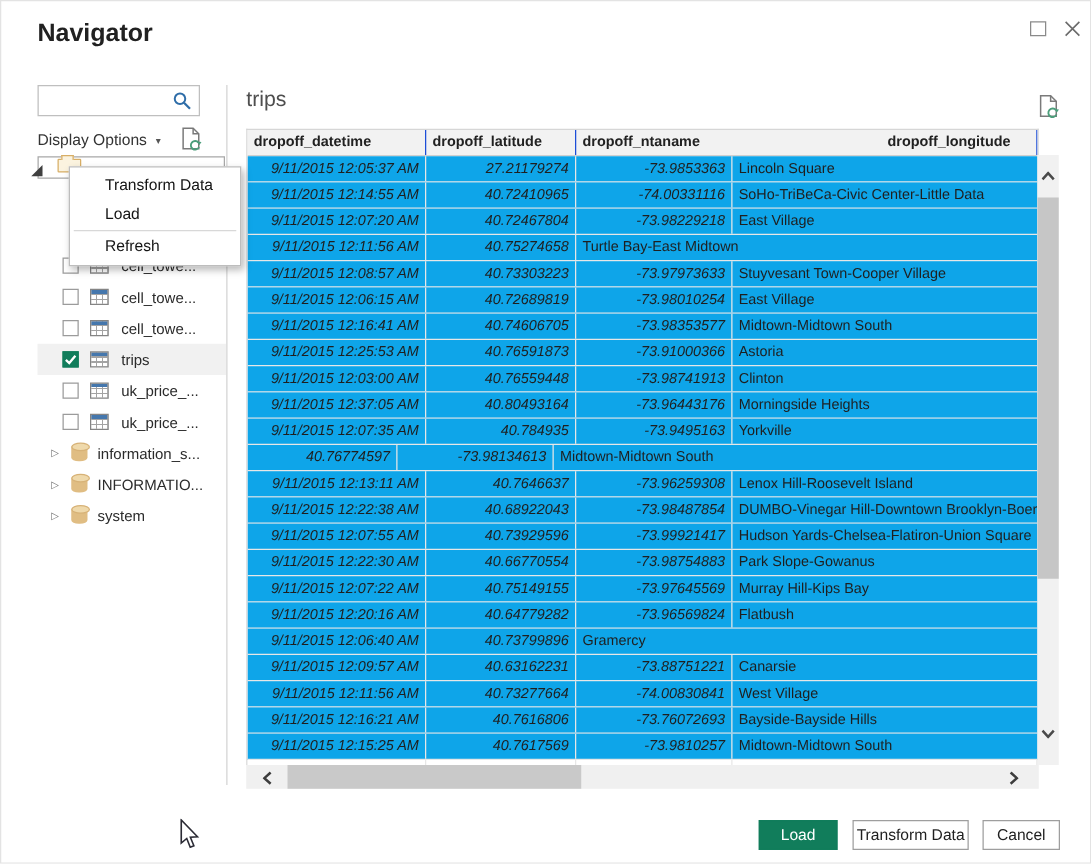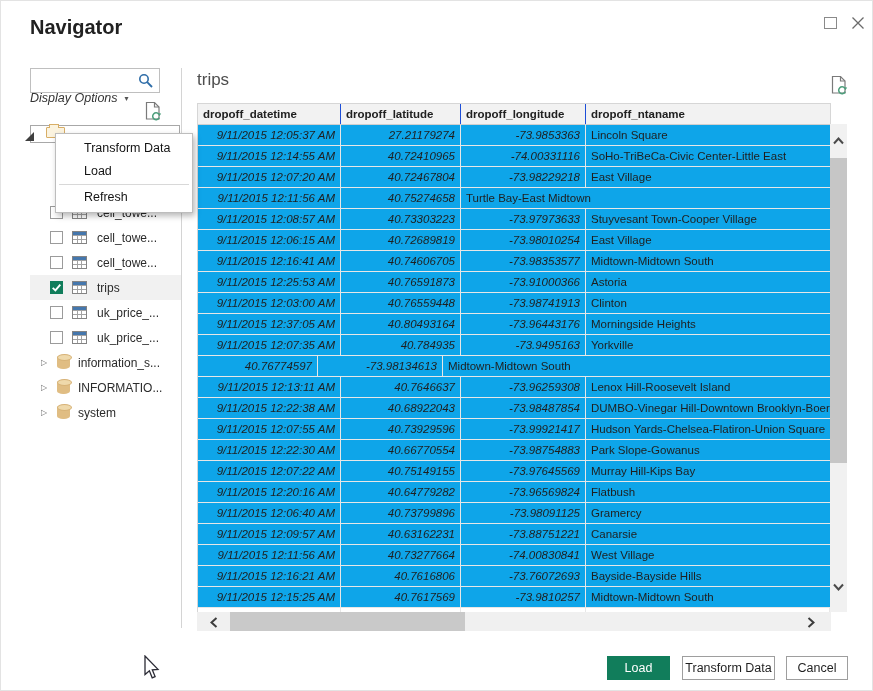--- a/index.html
+++ b/index.html
@@ -10,21 +10,21 @@
 
   
   .win-title { position:absolute; left:30px; top:16px; font-size:20px; font-weight:700; color:#212121; }
   .win-max { position:absolute; left:824px; top:17px; width:13px; height:12px; border:1px solid #8a8a8a; background:#fff; cursor:pointer; }
   .win-close { position:absolute; left:850px; top:15px; width:16px; height:16px; cursor:pointer; }
 
   
   .search-box { position:absolute; left:30px; top:68px; width:130px; height:25px; border:1px solid #bfbfbf; background:#fff; }
   .search-box input { position:absolute; left:4px; top:1px; width:102px; height:21px; border:none; outline:none; font-size:12px; font-family:inherit; }
   .search-box svg { position:absolute; right:5px; top:4px; }
-  .display-options { position:absolute; left:30px; top:91px; font-size:12.5px; color:#333; cursor:pointer;font-style:italic; }
+  .display-options { position:absolute; left:30px; top:105px; font-size:12.5px; color:#333; cursor:pointer; }
   .display-options .caret { font-size:8px; color:#555; margin-left:7px; vertical-align:1px; }
   .refresh-btn { position:absolute; cursor:pointer; }
   .refresh-btn.side { left:145px; top:101px; }
   .refresh-btn.preview { left:831px; top:75px; }
 
   .root-row { position:absolute; left:30px; top:125px; width:150px; height:18px; border:1px solid #a8a8a8; background:#fff; }
   .root-expander { position:absolute; left:25px; top:132px; width:0; height:0;
                    border-bottom:9px solid #3f3f3f; border-left:9px solid transparent; }
   .root-folder { position:absolute; left:46px; top:127px; width:19px; height:11px;
                  border:1px solid #d8ae66; background:#fbf3df; border-radius:1px; }
@@ -245,37 +245,37 @@
       <path d="M9.5,1.5 v4.5 h4.5" fill="none" stroke="#7a7a7a" stroke-width="1.2"></path>
       <path d="M13.8,13.2 a3.4,3.4 0 1 0 0.4,3.4" fill="none" stroke="#4c9e7b" stroke-width="1.5"></path>
       <polygon points="12.6,12.2 16.2,12.6 14.4,15.2" fill="#4c9e7b"></polygon>
     </svg>
   </div>
 
   <div class="grid-viewport">
     <div class="thead">
       <span class="th c0">dropoff_datetime</span>
       <span class="th c1">dropoff_latitude</span>
+      <span class="th c3">dropoff_ntaname</span>
       <span class="th c2">dropoff_longitude</span>
-      <span class="th c3">dropoff_ntaname</span>
     </div>
     <div>
 
         <div class="tr">
           <span class="td c0 num">9/11/2015 12:05:37 AM</span>
           <span class="td c1 num">27.21179274</span>
           <span class="td c2 num">-73.9853363</span>
           <span class="td c3 txt">Lincoln Square</span>
         </div>
 
         <div class="tr">
           <span class="td c0 num">9/11/2015 12:14:55 AM</span>
           <span class="td c1 num">40.72410965</span>
           <span class="td c2 num">-74.00331116</span>
-          <span class="td c3 txt">SoHo-TriBeCa-Civic Center-Little East</span>
+          <span class="td c3 txt">SoHo-TriBeCa-Civic Center-Little Data</span>
         </div>
 
         <div class="tr">
           <span class="td c0 num">9/11/2015 12:07:20 AM</span>
           <span class="td c1 num">40.72467804</span>
           <span class="td c2 num">-73.98229218</span>
           <span class="td c3 txt">East Village</span>
         </div>
 
         <div class="tr">
@@ -377,21 +377,20 @@
         <div class="tr">
           <span class="td c0 num">9/11/2015 12:20:16 AM</span>
           <span class="td c1 num">40.64779282</span>
           <span class="td c2 num">-73.96569824</span>
           <span class="td c3 txt">Flatbush</span>
         </div>
 
         <div class="tr">
           <span class="td c0 num">9/11/2015 12:06:40 AM</span>
           <span class="td c1 num">40.73799896</span>
-          <span class="td c2 num">-73.98091125</span>
           <span class="td c3 txt">Gramercy</span>
         </div>
 
         <div class="tr">
           <span class="td c0 num">9/11/2015 12:09:57 AM</span>
           <span class="td c1 num">40.63162231</span>
           <span class="td c2 num">-73.88751221</span>
           <span class="td c3 txt">Canarsie</span>
         </div>
 

